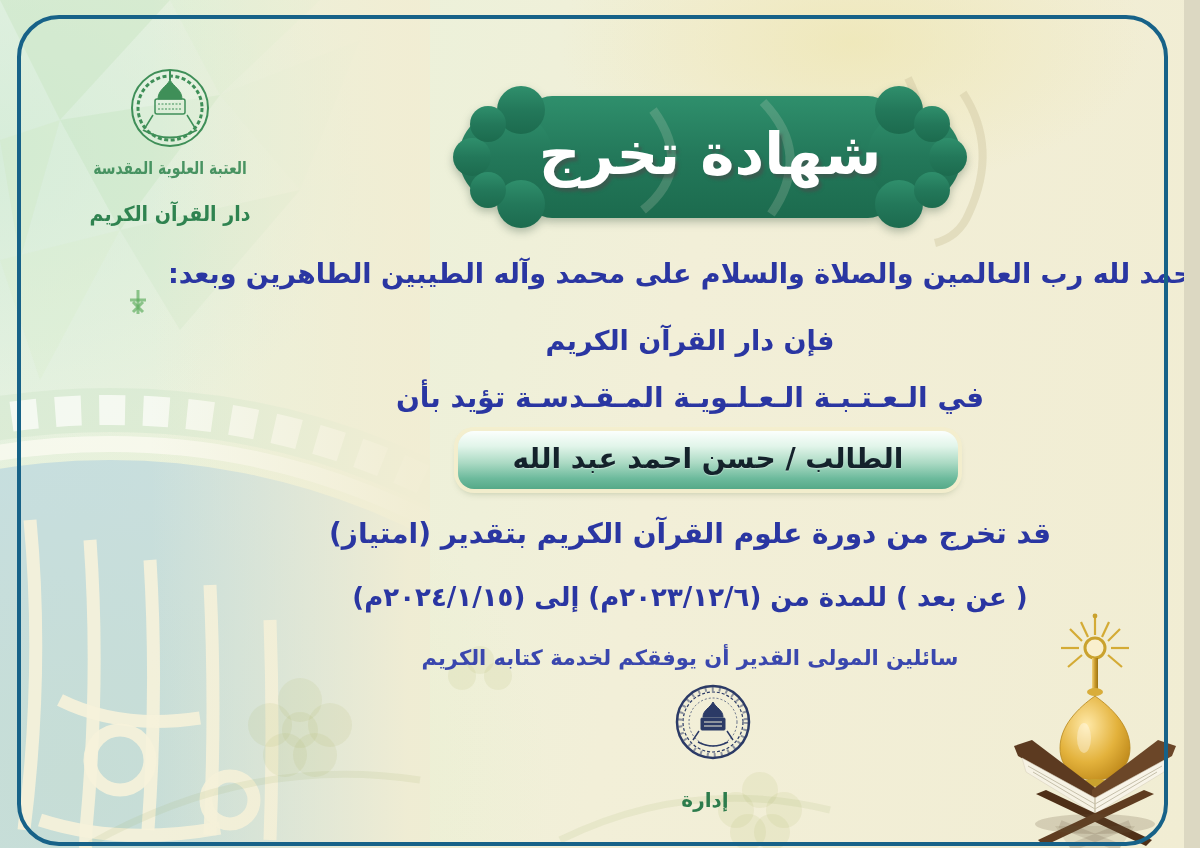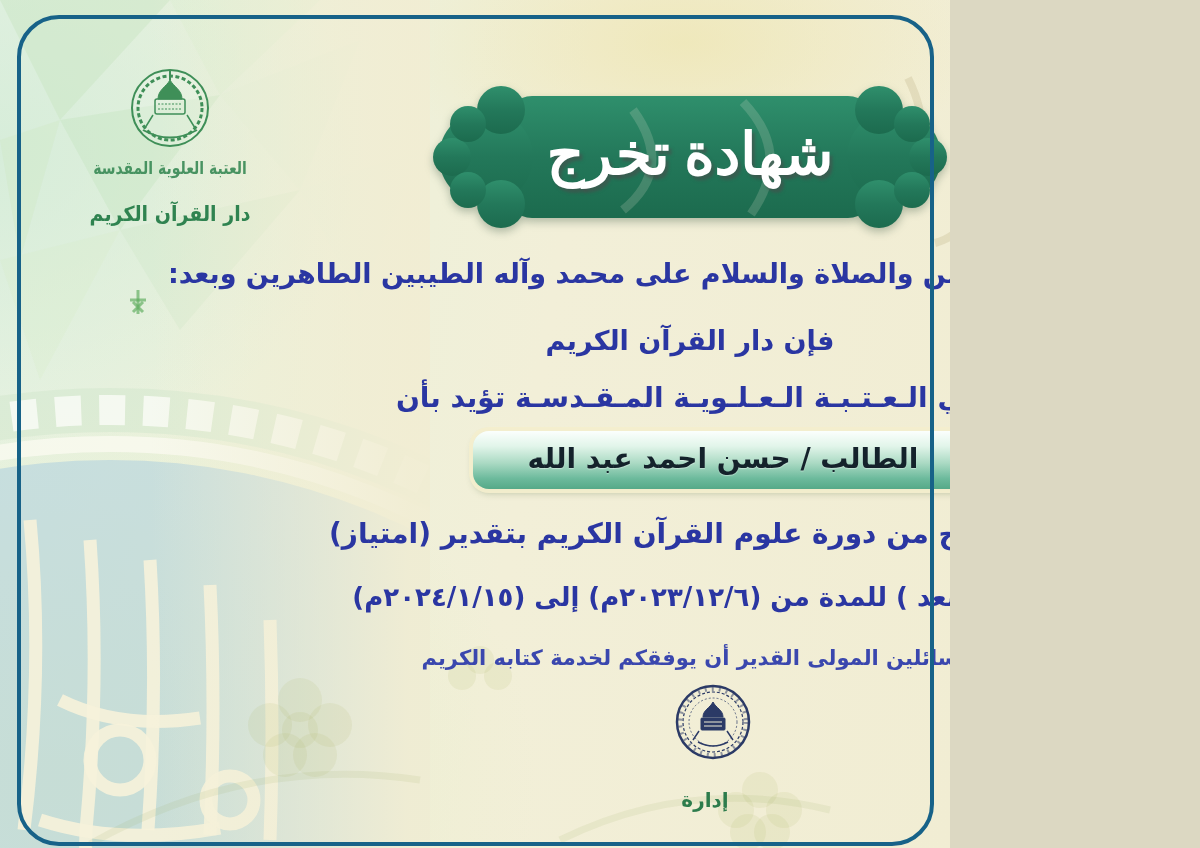--- a/index.html
+++ b/index.html
@@ -1,33 +1,33 @@
 <!DOCTYPE html>
 <html><head>
 <meta charset="utf-8">
 <style>
   html,body{margin:0;padding:0;background:#dcd8c2;}
   .stage{
-    position:relative;width:950px;height:848px;overflow:hidden;
+    position:relative;width:1184px;height:848px;overflow:hidden;
     font-family:"DejaVu Sans","Liberation Sans",sans-serif;
     background:
       radial-gradient(ellipse 420px 210px at 72% 5%, rgba(238,230,178,0.75), rgba(238,230,178,0) 70%),
       radial-gradient(ellipse 520px 420px at 0% 18%, rgba(212,236,216,0.85), rgba(212,236,216,0) 72%),
       radial-gradient(ellipse 640px 520px at 6% 92%, rgba(228,238,198,0.75), rgba(228,238,198,0) 75%),
       linear-gradient(100deg,#e5f2e3 0%,#ecf1da 30%,#f2efd8 55%,#f1edd3 100%);
   }
   .frame{
     position:absolute;top:15px;left:17px;right:16px;bottom:2px;
     border:4px solid #176288;border-radius:42px;pointer-events:none;z-index:6;
   }
   .wm{position:absolute;left:0;top:0;z-index:1;}
   .ghost{position:absolute;left:878px;top:58px;z-index:1;}
   .damask{position:absolute;left:0;top:600px;z-index:1;}
   
-  .banner{position:absolute;left:428px;top:72px;width:524px;height:168px;z-index:3;font-family:Liberation Serif, serif;}
+  .banner{position:absolute;left:448px;top:72px;width:524px;height:168px;z-index:3;}
   .banner svg{filter:drop-shadow(0 4px 4px rgba(60,90,70,0.35));}
   .banner-title{
     position:absolute;inset:0;display:flex;align-items:center;justify-content:center;
     padding-bottom:4px;direction:rtl;color:#ffffff;font-weight:700;font-size:58px;
     text-shadow:3px 4px 3px rgba(75,75,75,0.55);
   }
   
   .toplogo{position:absolute;left:70px;top:64px;width:200px;height:200px;z-index:3;}
   .toplogo .emb{position:absolute;left:45px;top:0;}
   .logo-shrine{
@@ -46,21 +46,20 @@
   .l-opening{top:258px;font-size:27px;}
   .l-issuer{top:325px;font-size:27px;}
   .l-attest{top:381px;font-size:28px;}
   .l-course{top:517px;font-size:28px;}
   .l-period{top:582px;font-size:26px;}
   .l-prayer{top:646px;font-size:21px;color:#3a47ae;}
   .name-box{
     position:absolute;left:458px;top:431px;width:500px;height:58px;border-radius:16px;z-index:3;
     background:linear-gradient(180deg,#fbfffd 0%,#e2f5ea 26%,#abdac4 55%,#6cba9c 82%,#55a988 100%);
     box-shadow:0 0 0 4px rgba(243,238,205,0.95), 0 4px 7px rgba(120,140,100,0.45);
-    margin-left:15px;
   }
   .name-box span{
     display:block;line-height:56px;font-size:28px;font-weight:700;color:#14222b;
     direction:rtl;text-align:center;text-shadow:0 1px 1px rgba(255,255,255,0.4);
   }
   
   .seal{position:absolute;left:668px;top:682px;z-index:3;}
   .admin1,.admin2{
     position:absolute;left:595px;width:220px;text-align:center;direction:rtl;
     color:#2d7c4c;font-weight:700;z-index:3;

